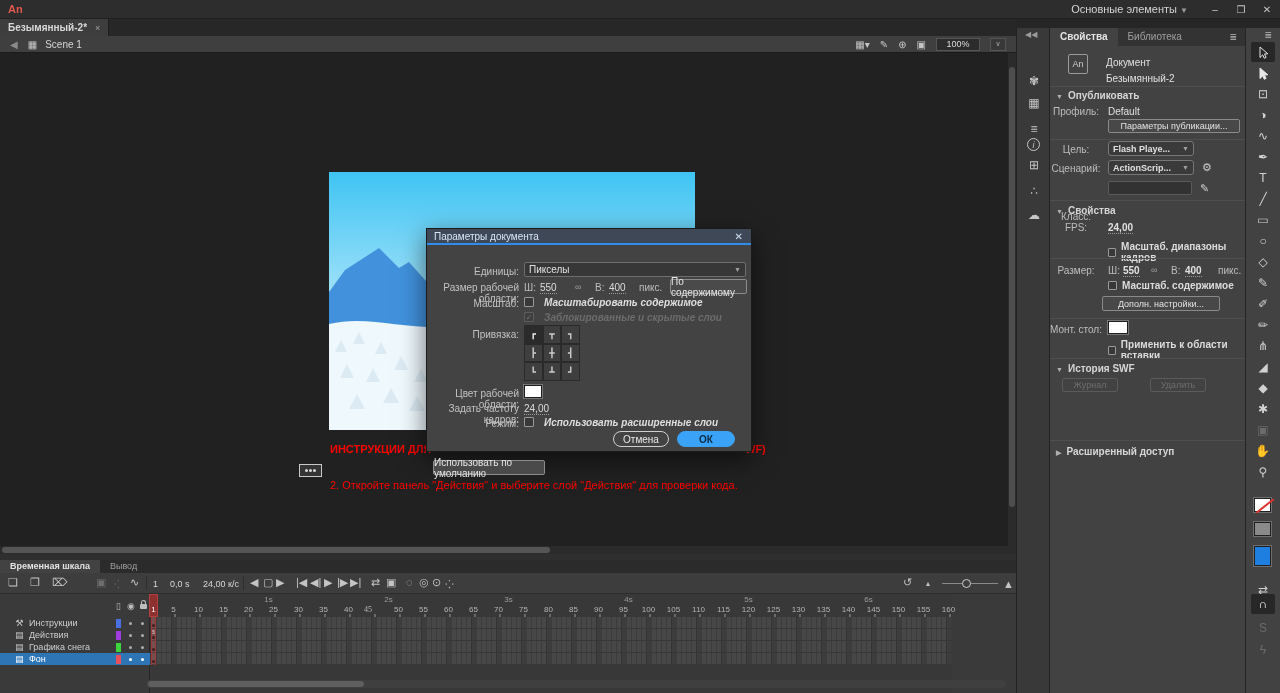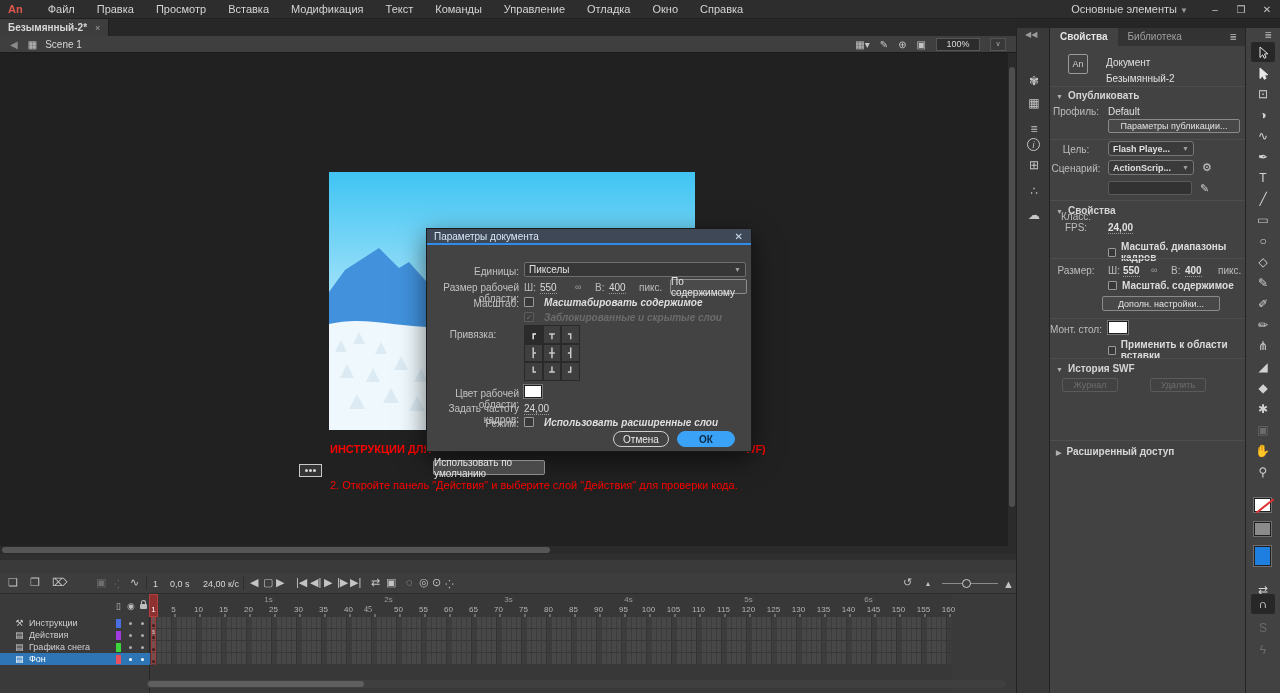--- a/index.html
+++ b/index.html
@@ -168,33 +168,20 @@
   #tl-empty { position:absolute; left:151px; top:105px; width:801px; height:28px; background:#383838; }
   #tl-hscroll { position:absolute; left:146px; top:120px; width:860px; height:8px; background:#3f3f3f; border-radius:4px; }
   #tl-hscroll .thumb { position:absolute; left:2px; top:1px; width:216px; height:6px; background:#5f5f5f; border-radius:3px; }
   .gap-band { position:absolute; left:0; top:554px; width:1016px; height:6px; background:#2f2f2f; }
 </style>
 </head>
 <body>
 
 <div id="menubar">
   <span id="logo">An</span>
-  <div id="menu-items" style="display:flex;">
-      <span class="menu-item">Файл</span>
-      <span class="menu-item">Правка</span>
-      <span class="menu-item">Просмотр</span>
-      <span class="menu-item">Вставка</span>
-      <span class="menu-item">Модификация</span>
-      <span class="menu-item">Текст</span>
-      <span class="menu-item">Команды</span>
-      <span class="menu-item">Управление</span>
-      <span class="menu-item">Отладка</span>
-      <span class="menu-item">Окно</span>
-      <span class="menu-item">Справка</span>
-    </div>
   <div id="menubar-right">
     <span id="workspace">
       <span>Основные элементы</span>
       <span class="caret">▼</span>
     </span>
     <span class="winbtn">–</span>
     <span class="winbtn">❐</span>
     <span class="winbtn">✕</span>
   </div>
 </div>
@@ -287,21 +274,21 @@
   <span class="dval" style="left:212px; top:53px; color:#bdbdbd;">пикс.</span>
   <div class="dbtn" style="left:243px; top:50px; width:77px;">По содержимому</div>
 
   <span class="dlbl" style="left:0; top:69px; width:92px;">Масштаб:</span>
   <span class="chk" style="position:absolute; left:97px; top:68px;"></span>
   <span class="chklbl" style="position:absolute; left:111px; top:68px;">Масштабировать содержимое</span>
 
   <span class="chk dis" style="position:absolute; left:97px; top:83px;">✓</span>
   <span class="chklbl dim" style="position:absolute; left:111px; top:83px;">Заблокированные и скрытые слои</span>
 
-  <span class="dlbl" style="left:0; top:100px; width:92px;text-align:center;">Привязка:</span>
+  <span class="dlbl" style="left:0; top:100px; width:92px;">Привязка:</span>
   <div id="anchor-grid">
       <div class="cell sel">┏</div>
       <div class="cell">┳</div>
       <div class="cell">┓</div>
       <div class="cell">┣</div>
       <div class="cell">╋</div>
       <div class="cell">┫</div>
       <div class="cell">┗</div>
       <div class="cell">┻</div>
       <div class="cell">┛</div>
@@ -446,20 +433,24 @@
     <div class="csw none-slash" style="top: 470px;"></div>
     <div class="csw" style="top: 494px; background: rgb(138, 138, 138);"></div>
     <div class="csw" style="top: 518px; height: 20px; background: rgb(31, 127, 224);"></div>
     <div class="tool " style="top: 552px;">⇄</div>
     <div class="tool active" style="top: 566px;">∩</div>
     <div class="tool dim" style="top: 590px;">S</div>
     <div class="tool dim" style="top: 612px;">ϟ</div>
   </div>
 
 <div id="timeline">
+  <div id="tl-tabs">
+    <span class="tltab active">Временная шкала</span>
+    <span class="tltab">Вывод</span>
+  </div>
 
   <div id="tl-toolbar">
     <span class="tb-txt" style="left:153px;">1</span>
     <span class="tb-txt" style="left:170px;">0,0 s</span>
     <span class="tb-txt" style="left:203px;">24,00 к/с</span>
     <span class="tb-sep" style="left:146px;"></span>
     <span class="tb-sep" style="left:243px;"></span>
     <span class="tb-ic" style="left:903px;">↺</span>
     <span class="tb-ic" style="left:926px; font-size:8px; top:6px;">▴</span>
     <div id="tl-slider" style="left:942px; width:56px;"></div>

